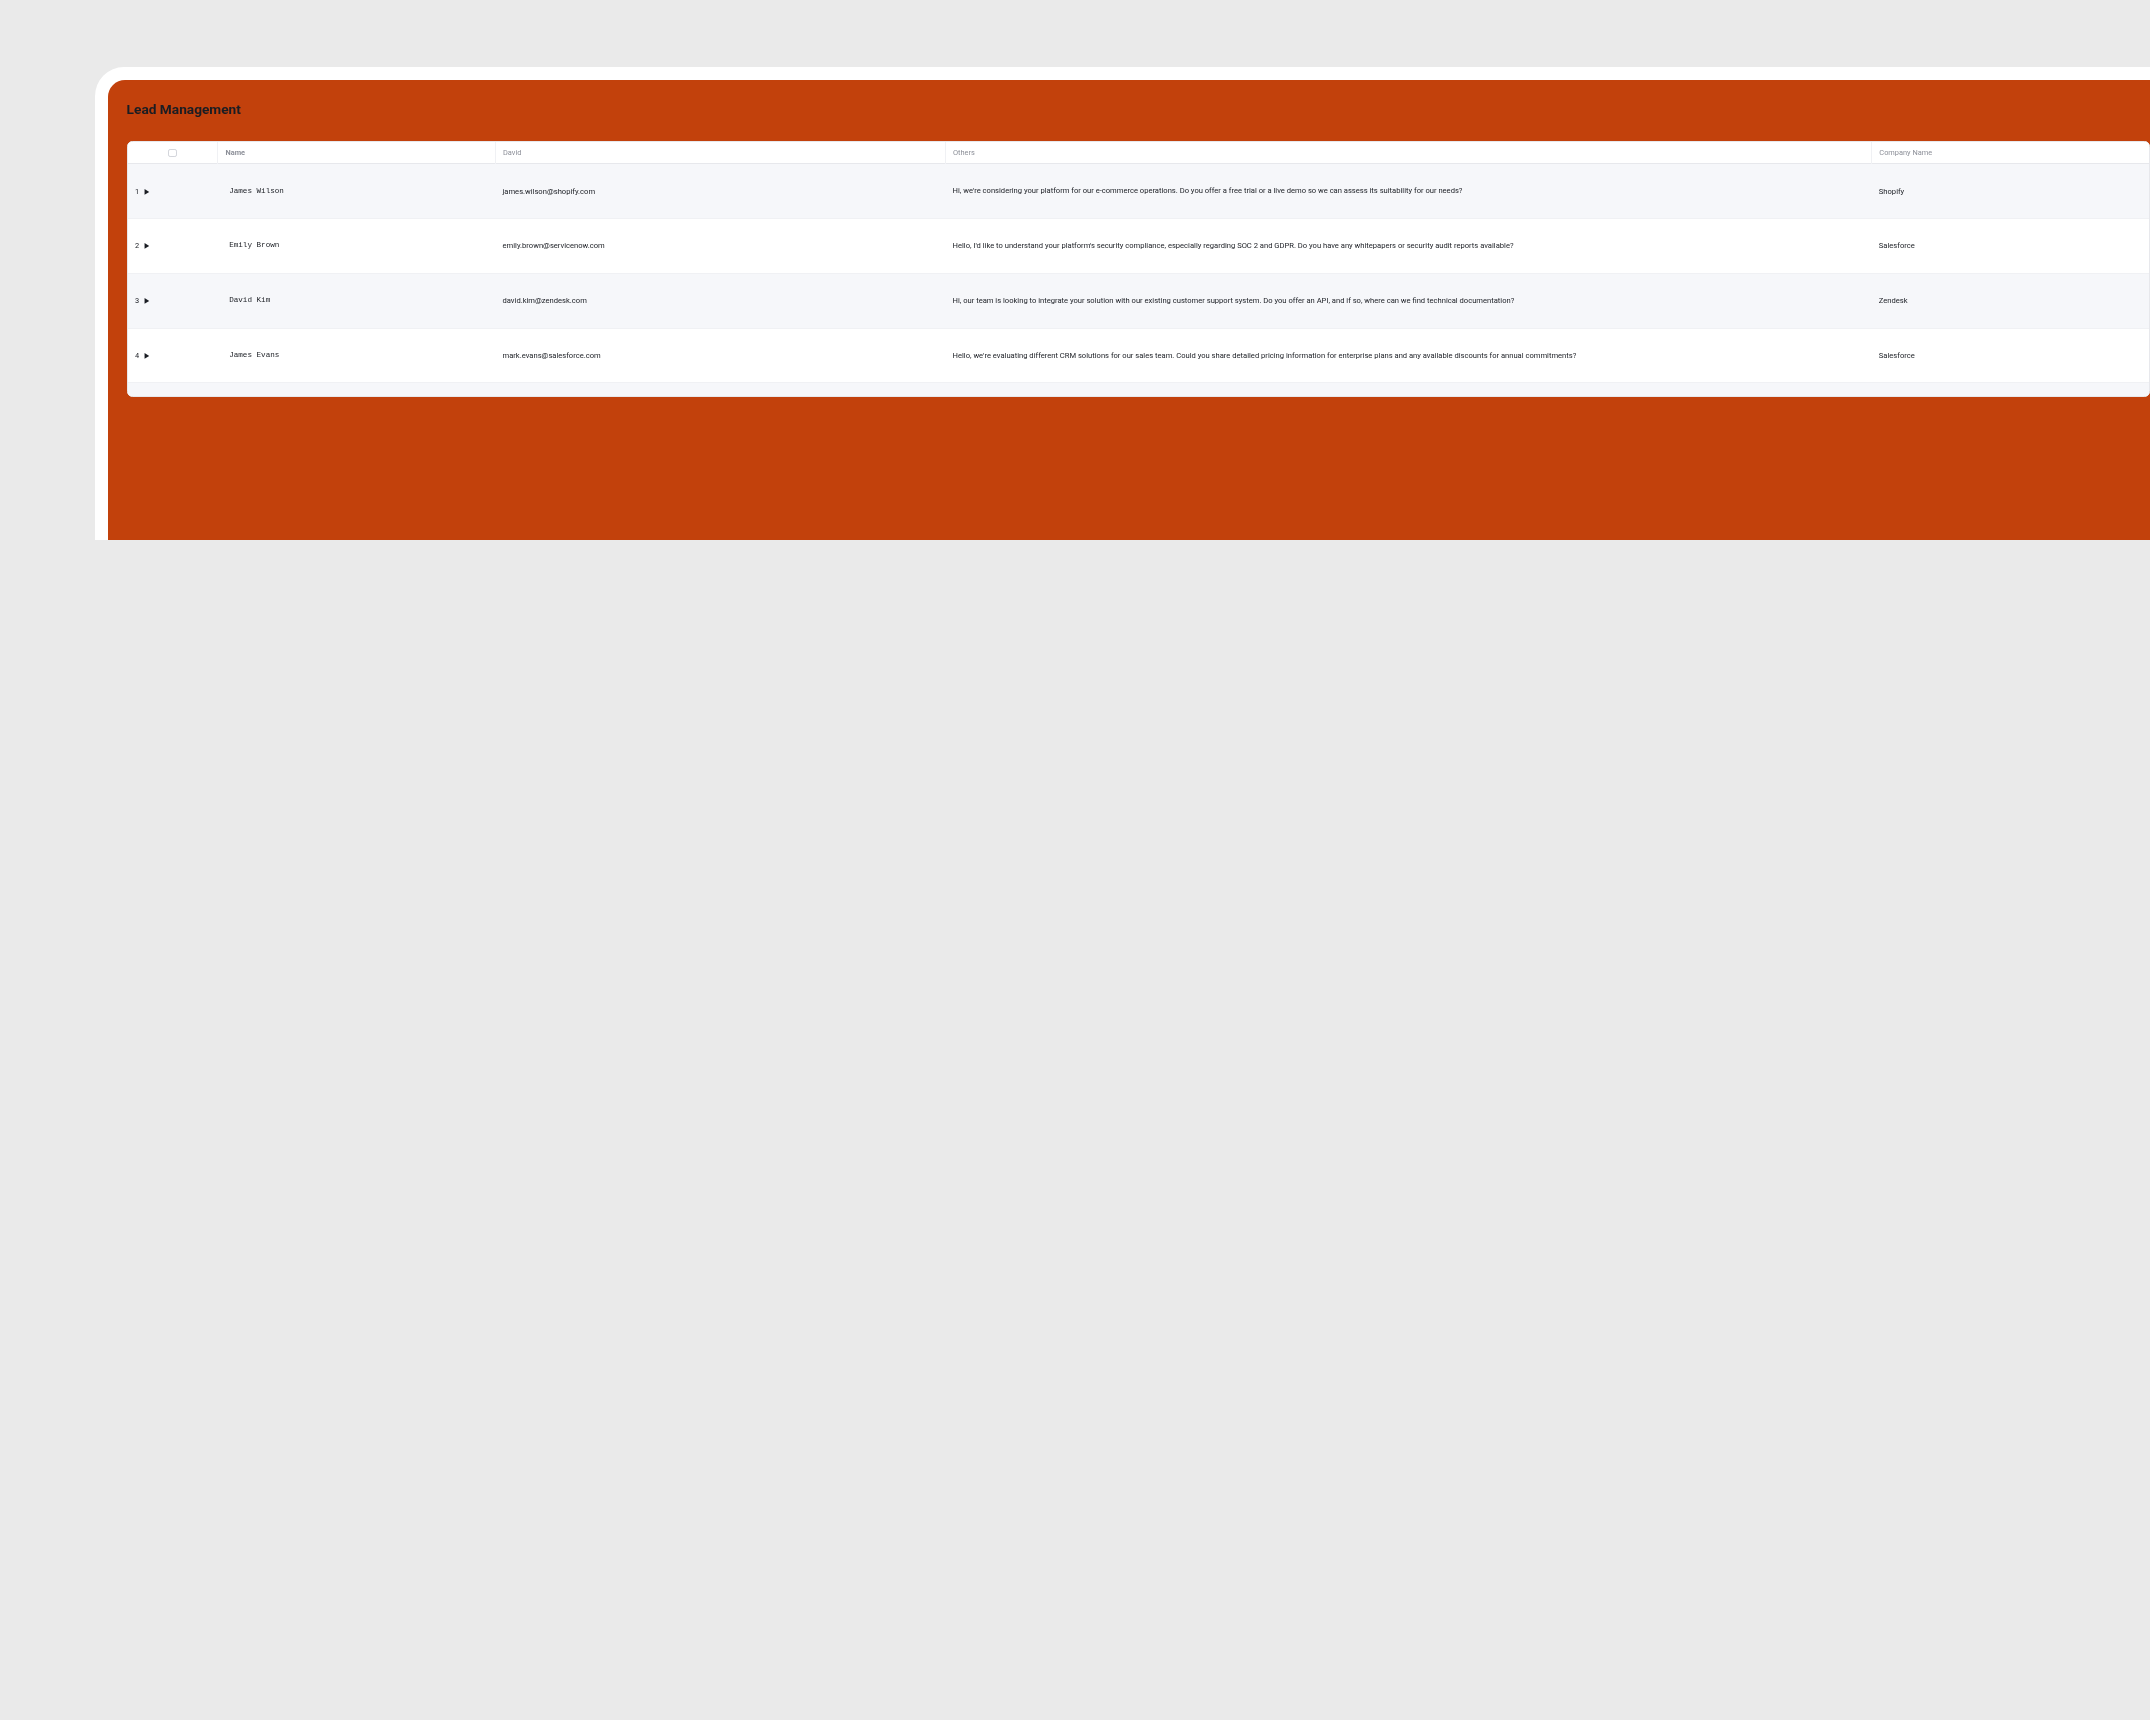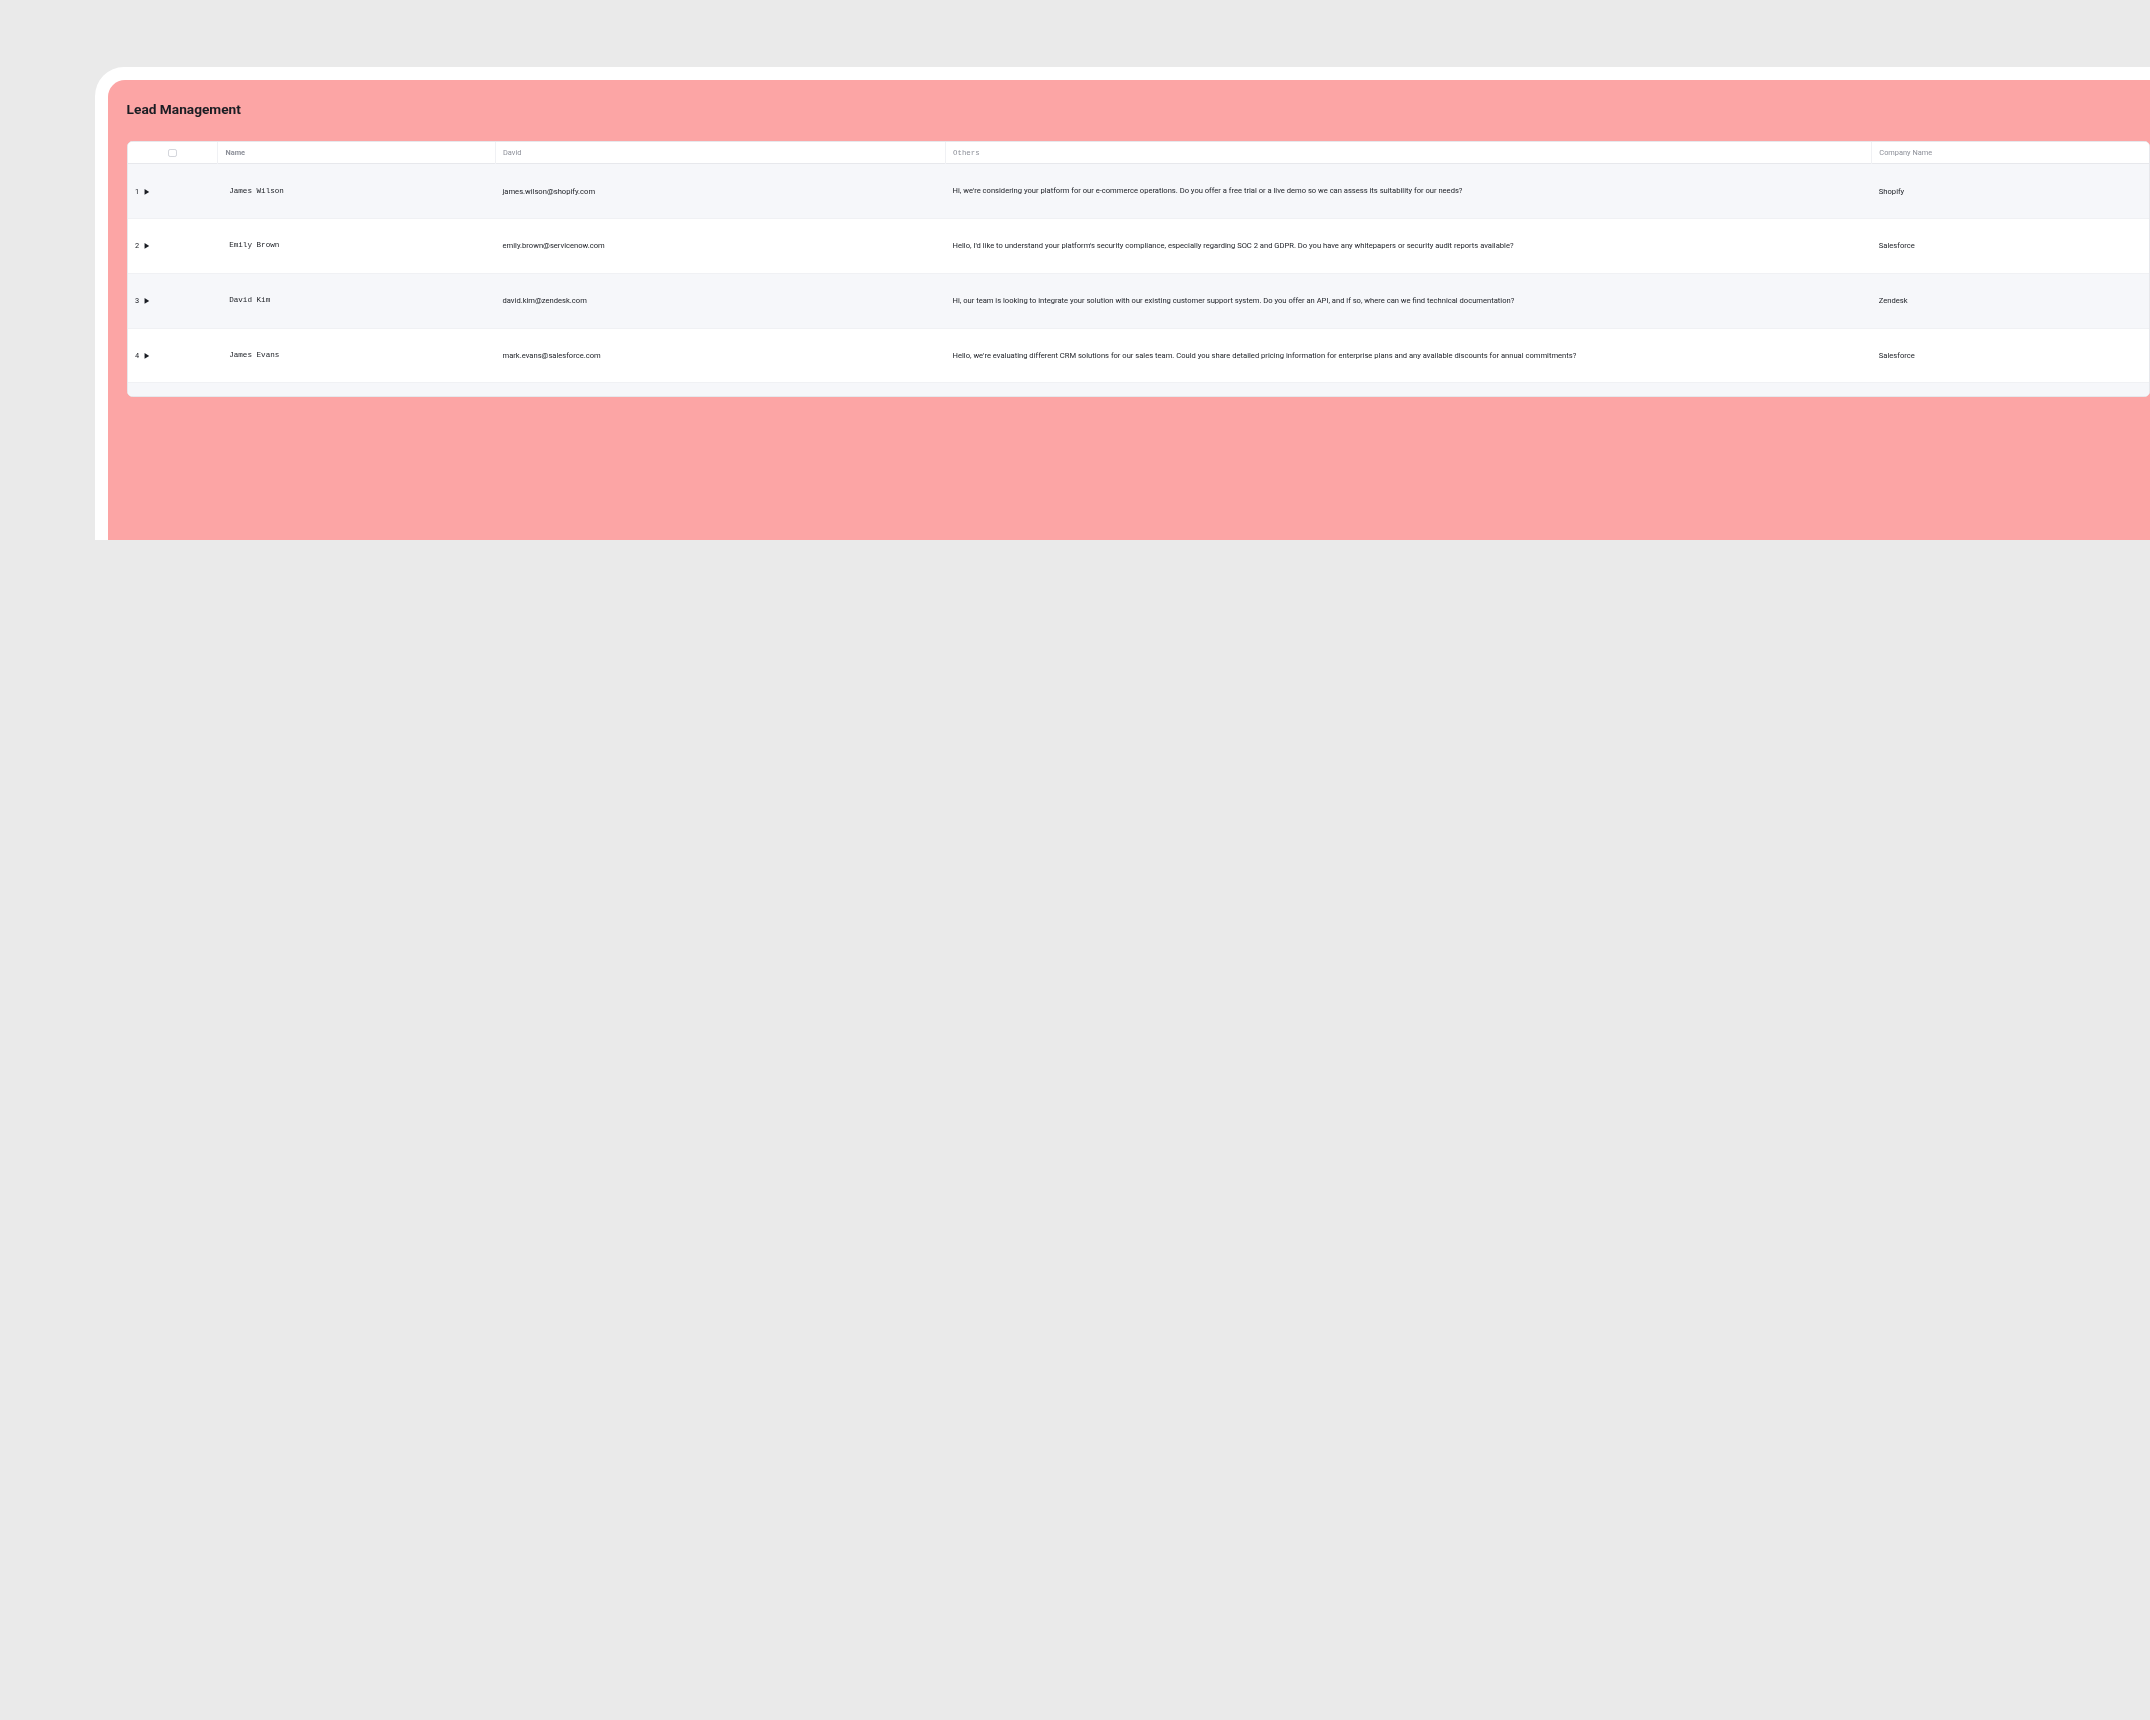--- a/index.html
+++ b/index.html
@@ -19,21 +19,21 @@
       top: 67px;
       left: 95px;
       right: 0;
       background: #ffffff;
       border-top-left-radius: 29px;
       padding-top: 12.6px;
       padding-left: 12.6px;
       height: 473px;
     }
     .inner-panel {
-      background: #fca5a5;
+      background: #c2410c;
       border-top-left-radius: 17px;
       padding: 21px 0 21px 19px;
       height: 100%;
     }
     .page-title {
       font-size: 13.7px;
       font-weight: 700;
       color: #1a1d23;
       margin-bottom: 24px;
     }
@@ -69,21 +69,20 @@
     }
     th.col-name {
       width: 74px;
       font-weight: bold;
     }
     th.col-email {
       width: 120px;
     }
     th.col-others {
       width: 247px;
-      font-family: Liberation Mono, monospace;
     }
     th.col-company {
       width: 74px;
     }
     .header-checkbox {
       width: 8.4px;
       height: 8.4px;
       border: 0.8px solid #d3d5db;
       border-radius: 2.1px;
       display: inline-block;

